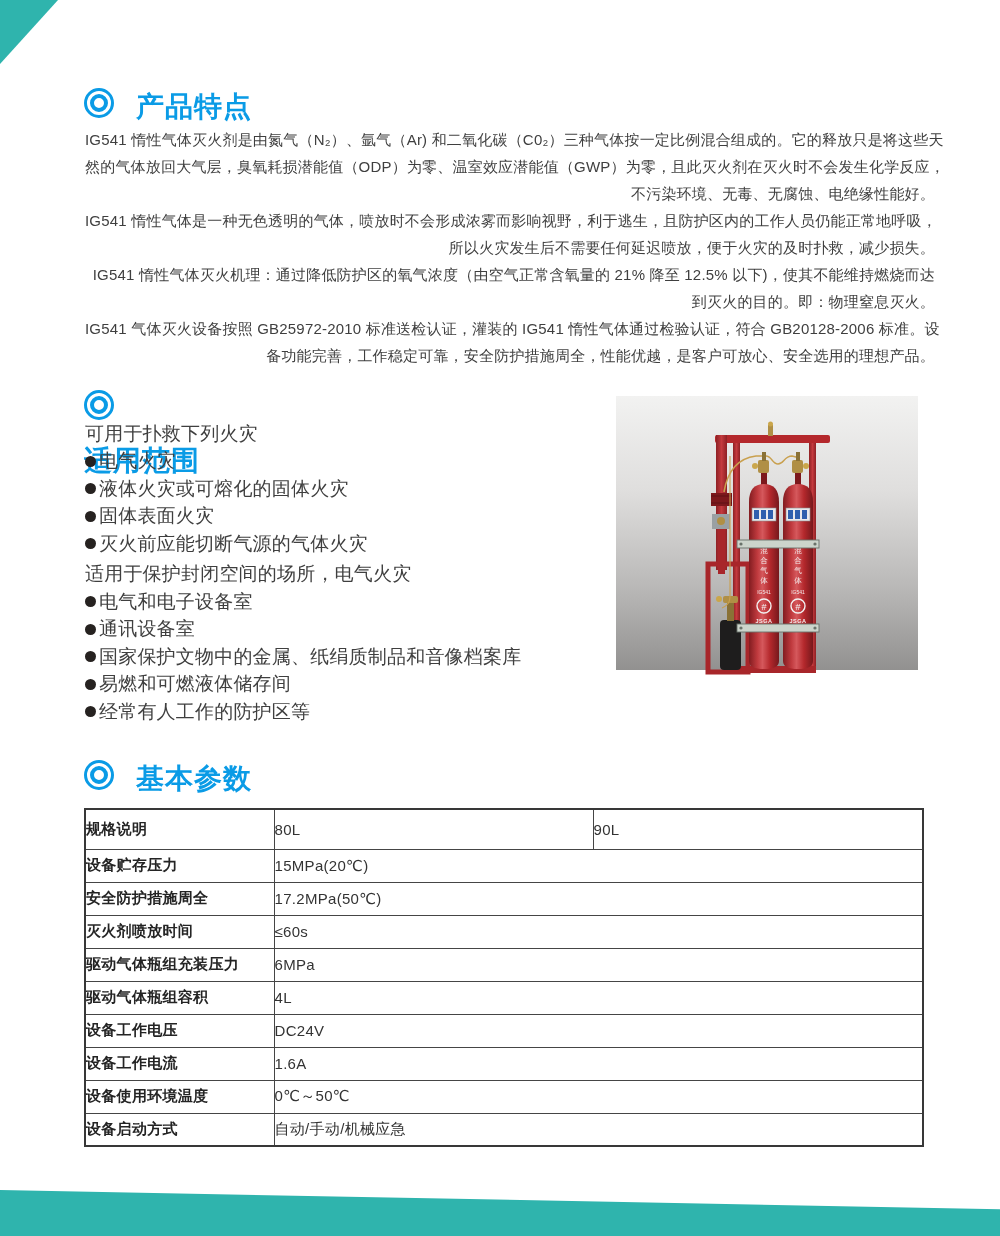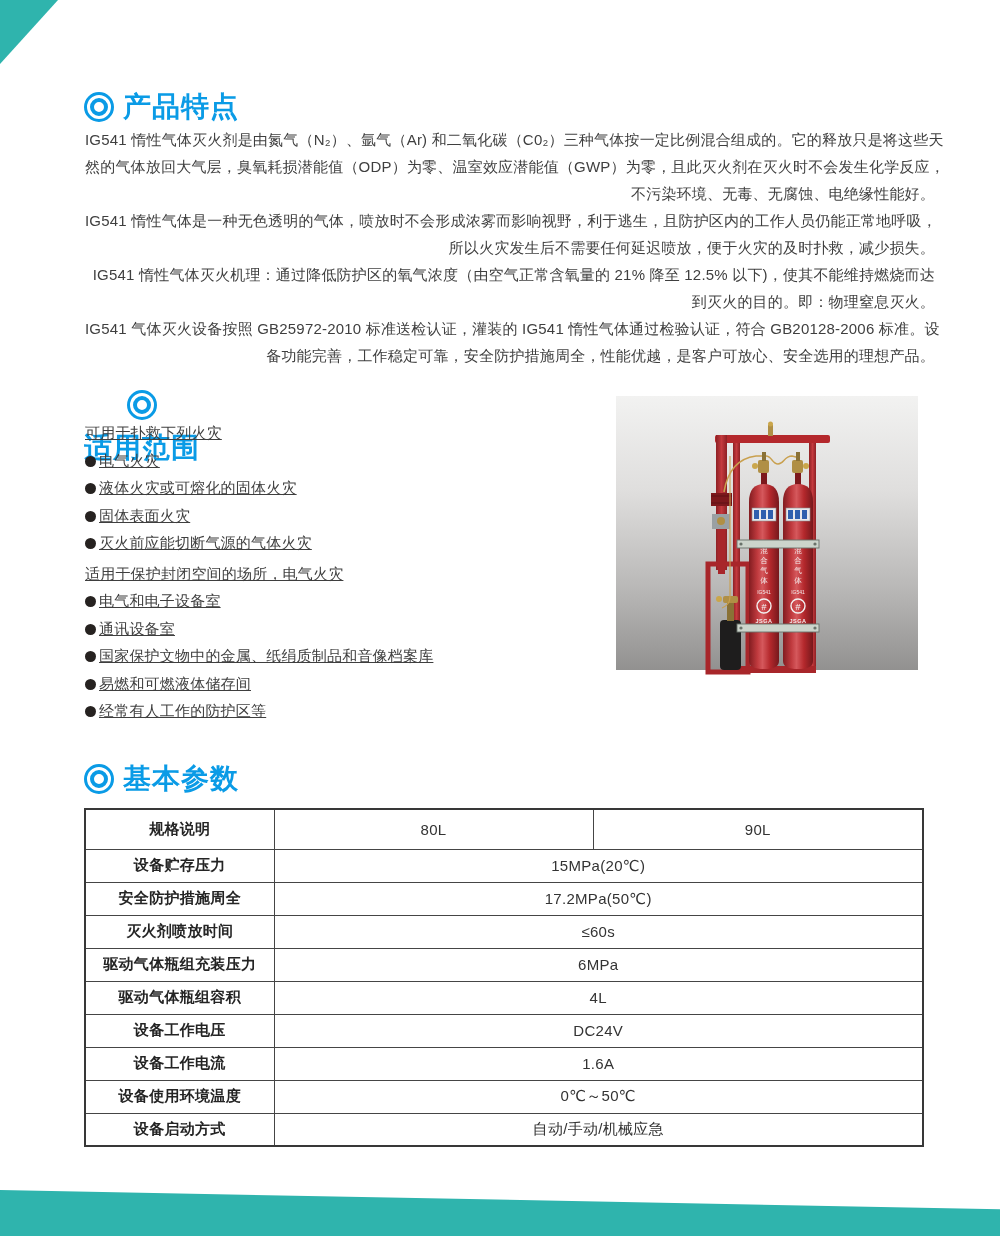--- a/index.html
+++ b/index.html
@@ -13,44 +13,44 @@
   body{font-family:"Liberation Sans","DejaVu Sans",sans-serif;}
   .page{position:relative;width:1000px;height:1236px;background:#fff;overflow:hidden;}
 
   
   .deco-tri{position:absolute;left:0;top:0;width:58px;height:64px;
     background:var(--teal);clip-path:polygon(0 0,100% 0,0 100%);}
   .deco-band{position:absolute;left:0;bottom:0;width:1000px;height:46px;
     background:var(--teal);clip-path:polygon(0 0,100% 42%,100% 100%,0 100%);}
 
   
-  .sec-head{position:absolute;left:84px;display:flex;align-items:center;gap:9px;}
+  .sec-head{position:absolute;left:84px;display:flex;align-items:flex-start;gap:22px;}
   .sec-icon{width:30px;height:30px;border:3px solid var(--blue);border-radius:50%;position:relative;flex:0 0 auto;}
   .sec-icon::after{content:"";position:absolute;inset:3px;border:4px solid var(--blue);border-radius:50%;}
   .sec-title{color:var(--blue);font-size:28px;font-weight:bold;letter-spacing:1px;white-space:nowrap;}
 
   
   .para-block{position:absolute;left:85px;top:126px;width:850px;text-align:right;}
   .para-block .tline{font-size:15px;line-height:27px;color:var(--ink);white-space:nowrap;letter-spacing:.2px;}
 
   
   .scope-block{position:absolute;left:85px;top:420px;width:520px;}
-  .scope-block .sline{height:27.5px;display:flex;align-items:center;font-size:15px;color:var(--ink);white-space:nowrap;letter-spacing:.2px;text-decoration:underline;}
+  .scope-block .sline{height:27.5px;display:flex;align-items:center;font-size:19px;color:var(--ink);white-space:nowrap;letter-spacing:.2px;}
   .scope-block .gap{height:3px;}
   .dot{display:inline-block;width:11px;height:11px;border-radius:50%;background:#262220;margin-right:3px;flex:0 0 auto;}
 
   
   .photo{position:absolute;left:616px;top:396px;width:302px;height:274px;
     background:linear-gradient(180deg,#f2f2f1 0%,#dfdedd 35%,#b9b8b7 70%,#929190 100%);}
   .photo svg{position:absolute;left:0;top:0;}
 
   
   table.params{position:absolute;left:84px;top:808px;width:838px;border-collapse:collapse;table-layout:fixed;
     border:2px solid #383838;}
-  table.params td{border:1px solid var(--line);text-align:center;vertical-align:middle;
+  table.params td{border:1px solid var(--line);text-align:left;vertical-align:middle;
     font-size:15px;color:#333;height:33px;letter-spacing:.3px;}
   table.params tr.hrow td{height:40px;}
   table.params td.lab{font-weight:bold;color:#242424;}
 </style>
 </head>
 <body>
 
 <div class="page">
 
   <div class="deco-tri"></div>

